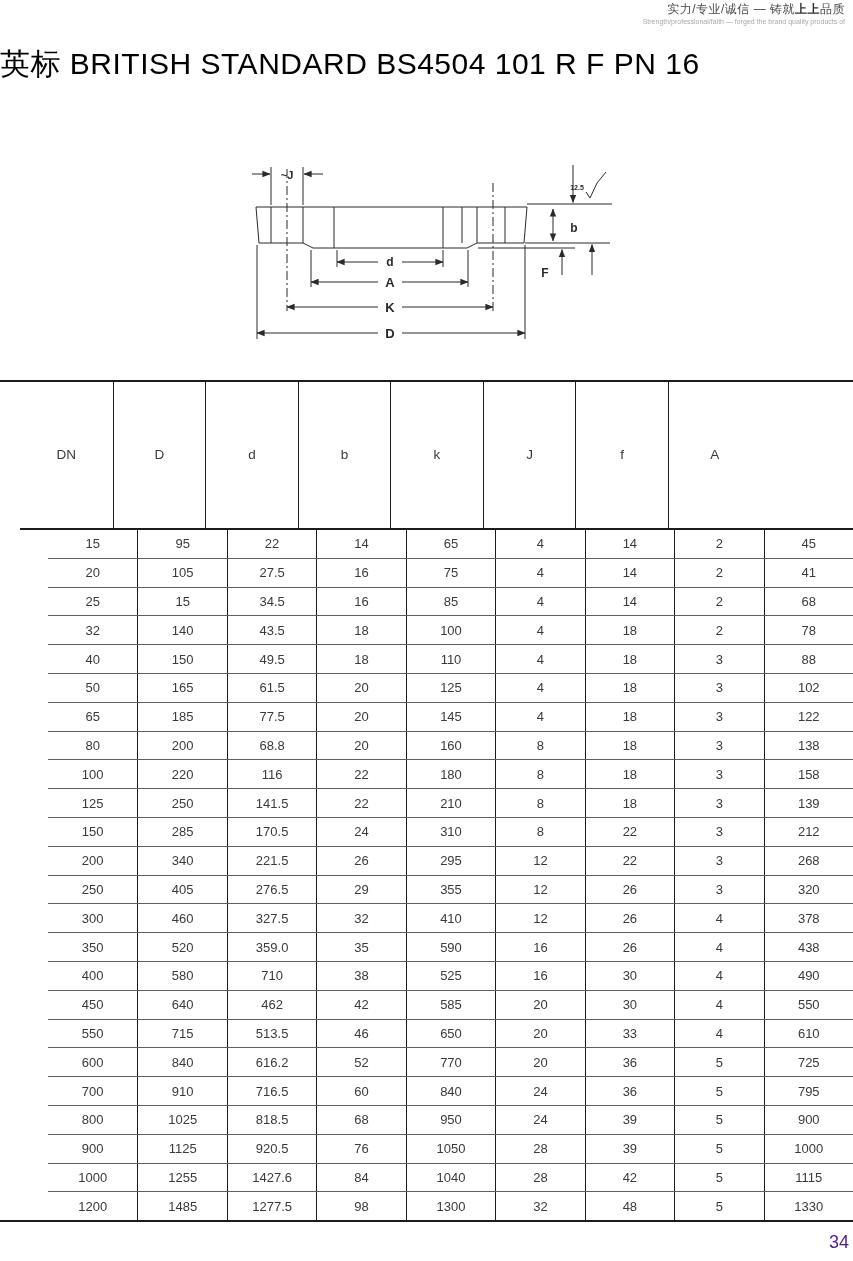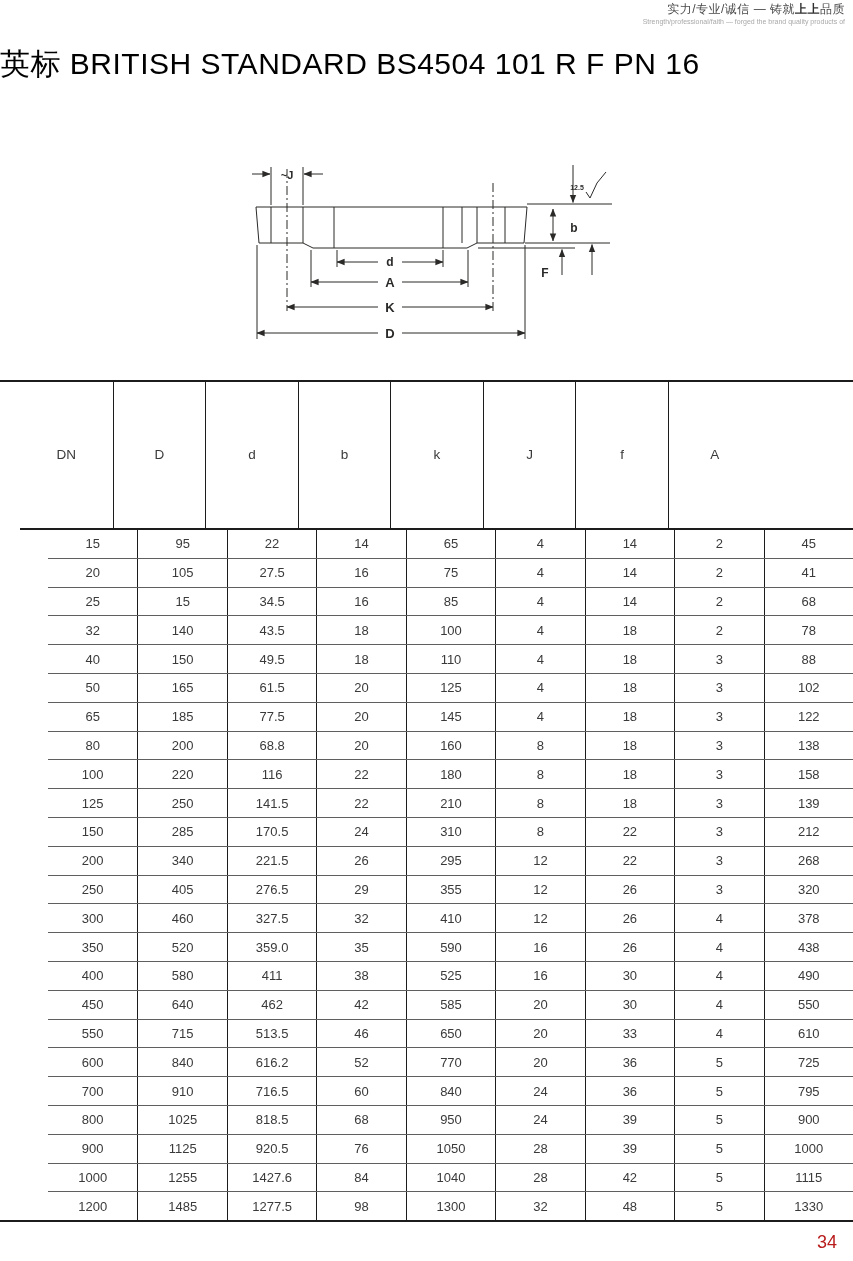--- a/index.html
+++ b/index.html
@@ -34,21 +34,21 @@
   .tr{flex:1;display:grid;grid-template-columns:repeat(9,1fr);border-top:1px solid #5f5f5f;}
   .tr:first-child{border-top:none;}
   .th,.td{
     display:flex;align-items:center;justify-content:center;text-align:center;
     border-left:1px solid #1c1c1c;font-size:13px;color:#3a3a3a;
   }
   .th:first-child,.td:first-child,{border-left:none;}
   .th:first-child,.td:first-child{border-left:none;}
   .th{font-size:13.5px;line-height:1.5;padding:0 12px;}
   
-  .page-number{position:absolute;right:16px;bottom:8px;font-size:18px;color:#b91c1c;}
+  .page-number{position:absolute;right:4px;bottom:8px;font-size:18px;color:#4c1d95;}
 </style>
 </head>
 <body>
 
 <div class="brand">
   <div class="cn"><span>实力/专业/诚信 — 铸就</span><b>上上</b><span>品质</span></div>
   <div class="en">Strength/professional/faith — forged the brand quality products of</div>
 </div>
 
 <div class="page-title">英标 BRITISH STANDARD BS4504 101 R F PN 16</div>
@@ -282,21 +282,21 @@
         <div class="td">35</div>
         <div class="td">590</div>
         <div class="td">16</div>
         <div class="td">26</div>
         <div class="td">4</div>
         <div class="td">438</div>
       </div>
       <div class="tr">
         <div class="td">400</div>
         <div class="td">580</div>
-        <div class="td">411</div>
+        <div class="td">710</div>
         <div class="td">38</div>
         <div class="td">525</div>
         <div class="td">16</div>
         <div class="td">30</div>
         <div class="td">4</div>
         <div class="td">490</div>
       </div>
       <div class="tr">
         <div class="td">450</div>
         <div class="td">640</div>

